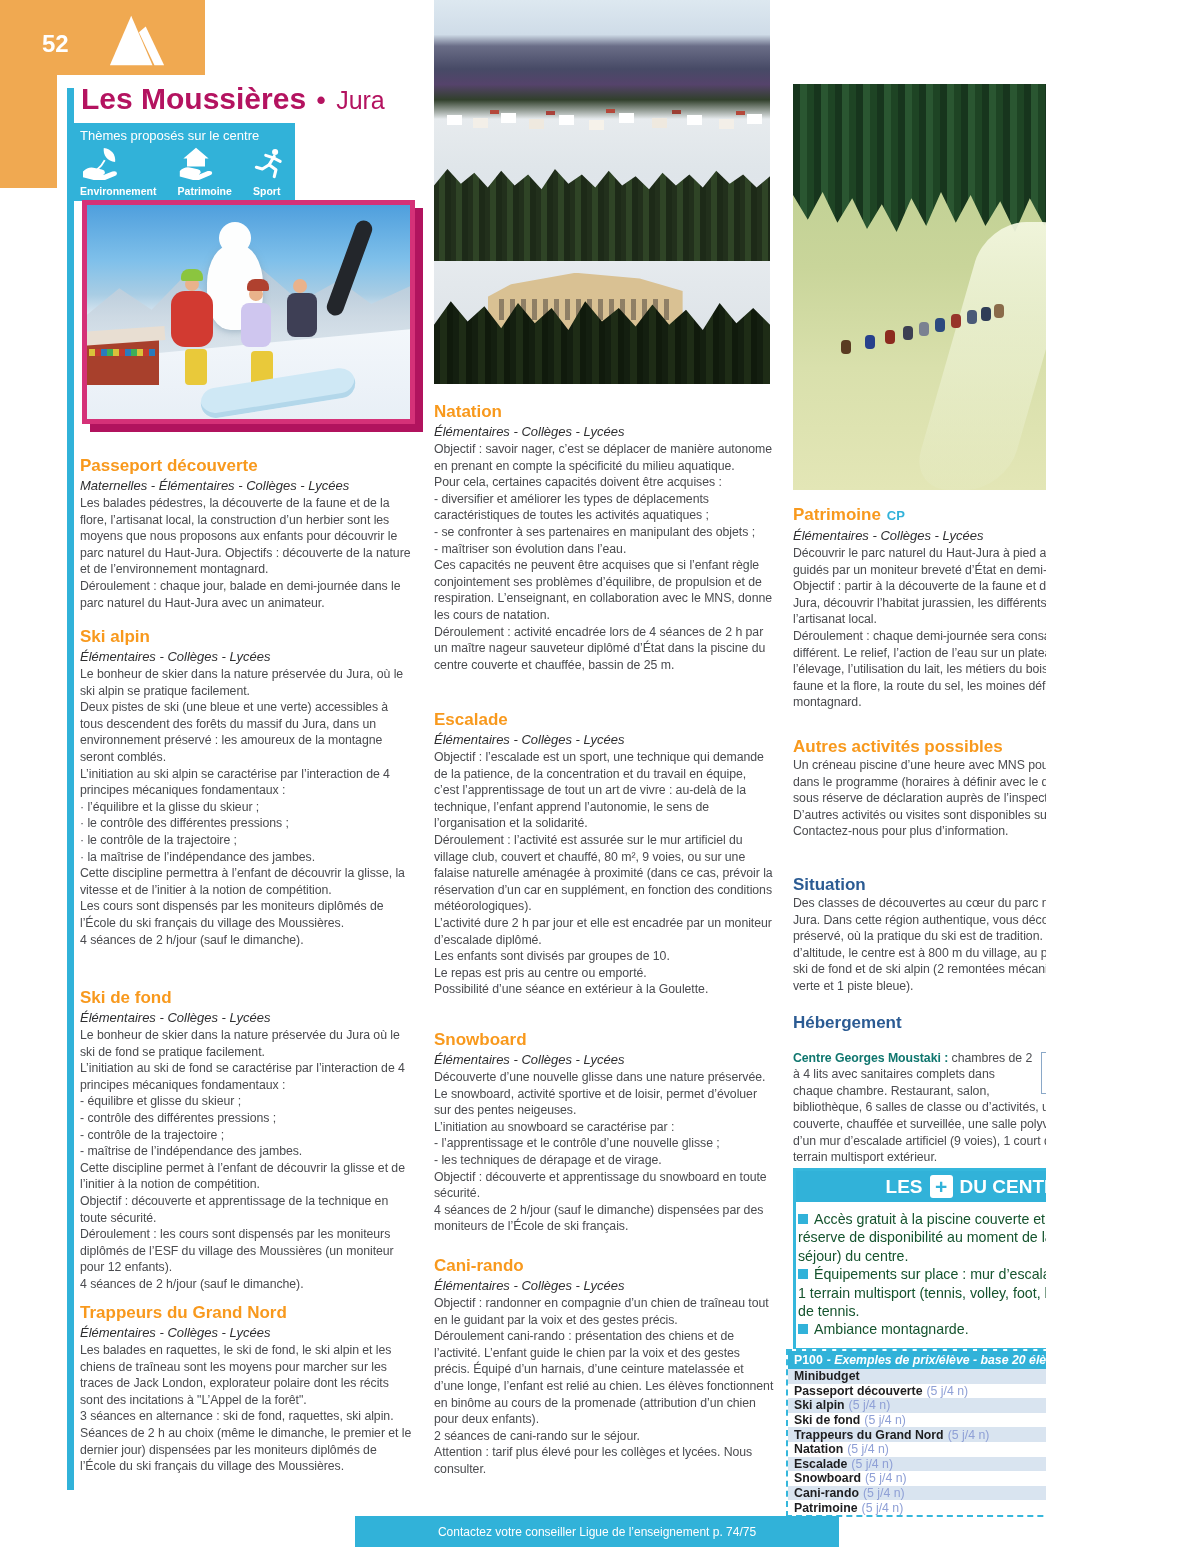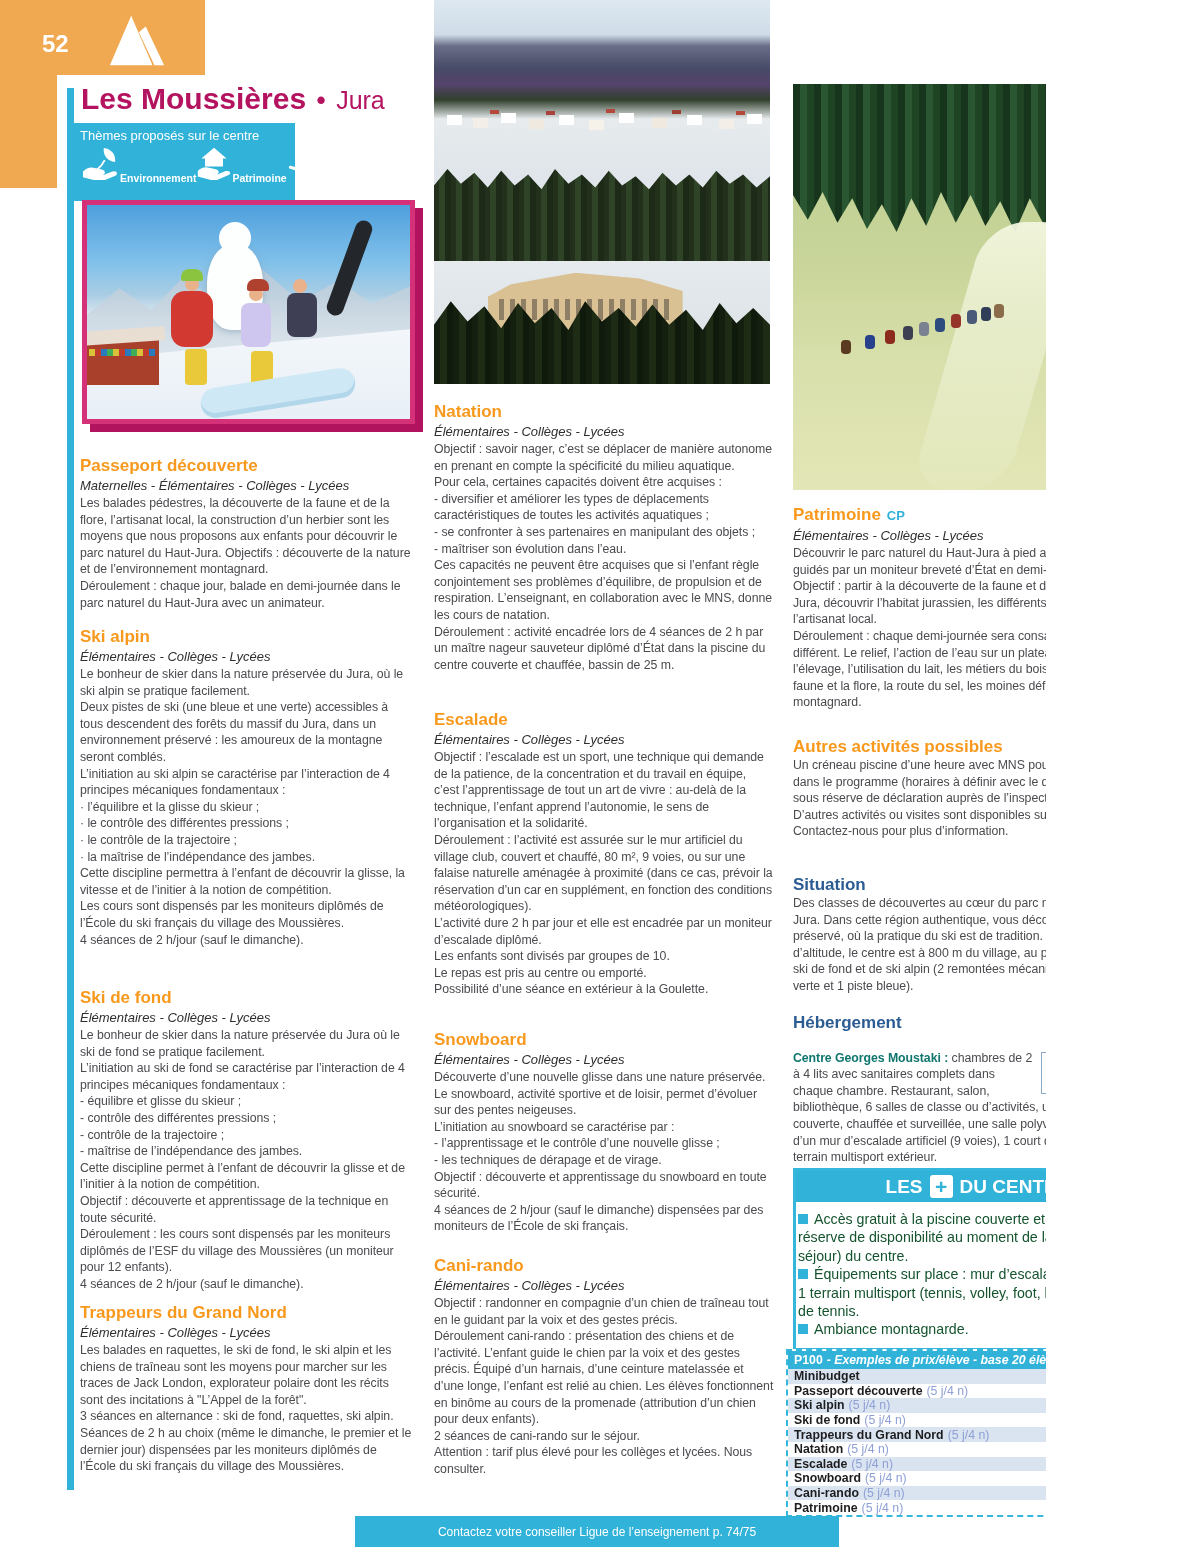--- a/index.html
+++ b/index.html
@@ -17,21 +17,21 @@
   .cyan-rule { position:absolute; left:67px; top:88px; width:7px; height:1402px; background:#31b2d9; }
   .title-row { position:absolute; left:81px; top:82px; white-space:nowrap; }
   .title-main { color:#b41360; font-size:30px; font-weight:bold; }
   .title-sep  { color:#b41360; font-size:26px; font-weight:bold; margin:0 6px; }
   .title-region { color:#b41360; font-size:25px; font-weight:400; }
 
   
   .themes { position:absolute; left:72px; top:123px; width:223px; height:78px; background:#31b2d9; color:#fff; }
   .themes-label { font-size:13px; padding:5px 8px 0 8px; }
   .themes-icons { display:flex; justify-content:space-between; padding:3px 8px 0 8px; }
-  .theme { display:flex; flex-direction:row; align-items:flex-end; }
+  .theme { display:flex; flex-direction:column; align-items:flex-start; }
   .theme-label { font-size:10.5px; font-weight:bold; margin-top:1px; }
 
   
   .photo { position:absolute; overflow:hidden; }
   .photo1 { left:82px; top:200px; width:333px; height:224px; border:5px solid #d53178;
             box-shadow:8px 8px 0 #b1135e;
             background:linear-gradient(180deg,#4f9fdd 0%, #7fc0ea 26%, #a9cde4 42%, #dfe9f1 52%, #f0f5fa 62%, #eaf1f7 100%); }
   .p1-mountain { position:absolute; left:0; top:26%; width:100%; height:46%; background:linear-gradient(180deg,#b9c8d6,#d7e2ea);
             clip-path:polygon(0 55%,10% 28%,20% 50%,30% 16%,42% 46%,54% 8%,66% 42%,78% 20%,88% 44%,100% 26%,100% 100%,0 100%); opacity:.85; }
   .p1-snow { position:absolute; left:0; bottom:0; width:100%; height:42%; background:linear-gradient(180deg,#f3f7fb,#e8eff6);

